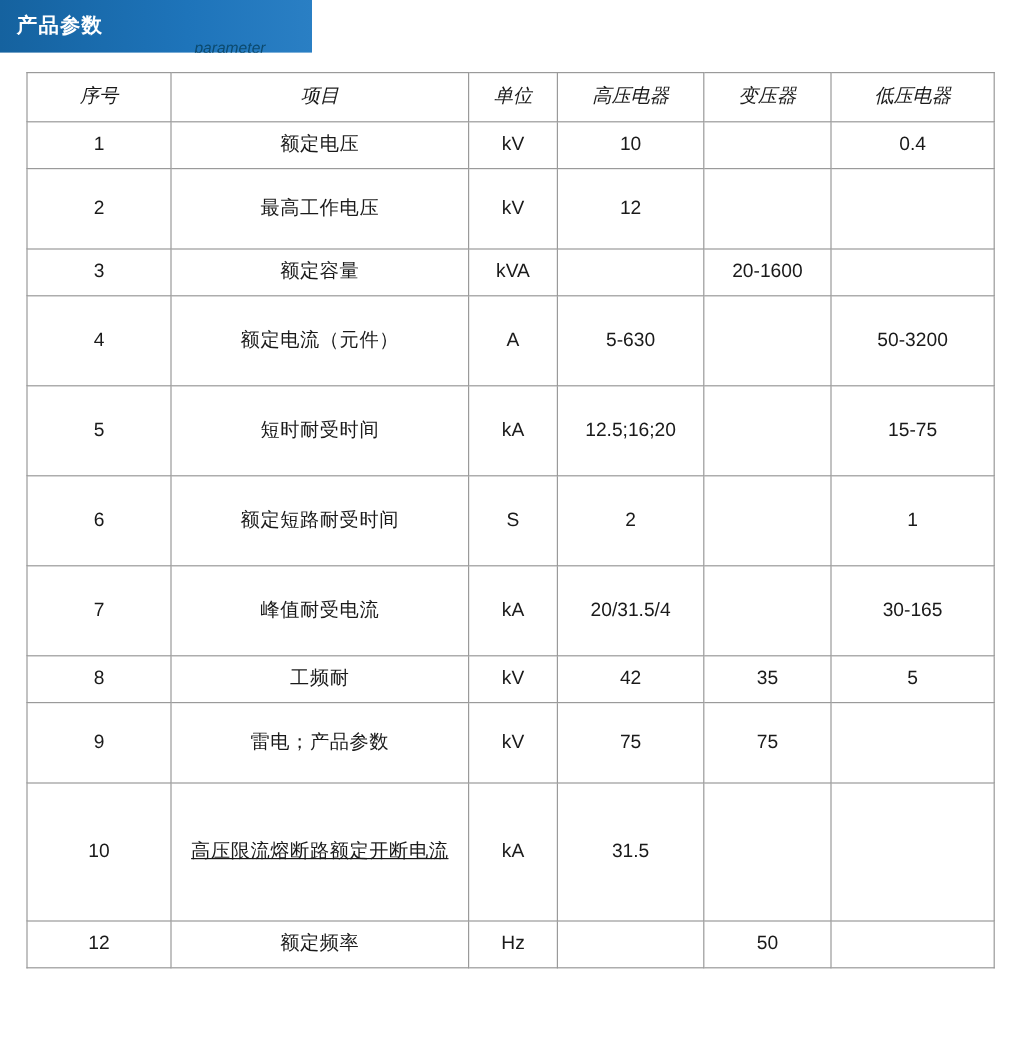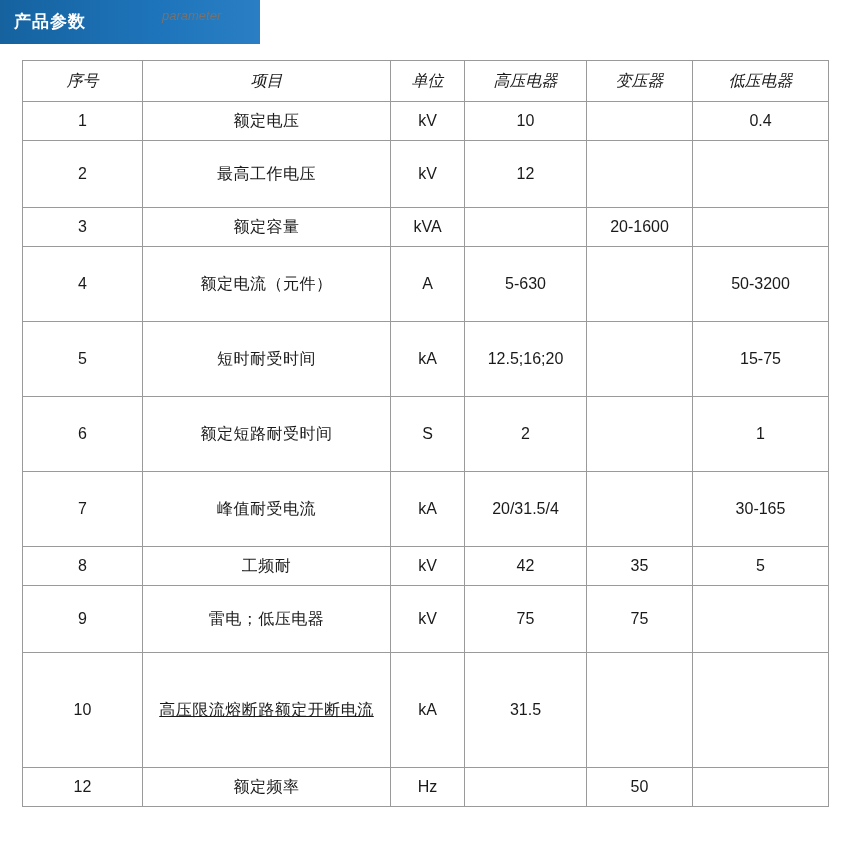--- a/index.html
+++ b/index.html
@@ -53,24 +53,24 @@
     top: 9px;
     font-size: 17px;
     font-weight: bold;
     color: #ffffff;
     letter-spacing: 1px;
     line-height: 26px;
   }
   .banner-sub {
     position: absolute;
     left: 162px;
-    top: 8px;
+    top: 32px;
     font-size: 13px;
     font-style: italic;
-    color: #737373;
+    color: #0c4a6e;
     line-height: 16px;
   }
 
   
   .table-wrap {
     position: absolute;
     left: 22px;
     top: 60px;
     width: 806px;
   }
@@ -200,21 +200,21 @@
         <tr class="r-h34">
           <td>8</td>
           <td class="item-cell">工频耐</td>
           <td>kV</td>
           <td>42</td>
           <td>35</td>
           <td>5</td>
         </tr>
         <tr class="r-h62">
           <td>9</td>
-          <td class="item-cell">雷电；低压电器</td>
+          <td class="item-cell">雷电；产品参数</td>
           <td>kV</td>
           <td>75</td>
           <td>75</td>
           <td></td>
         </tr>
         <tr class="r-h110">
           <td>10</td>
           <td class="item-cell wrap-cell">高压限流熔断路额定开断电流</td>
           <td>kA</td>
           <td>31.5</td>

